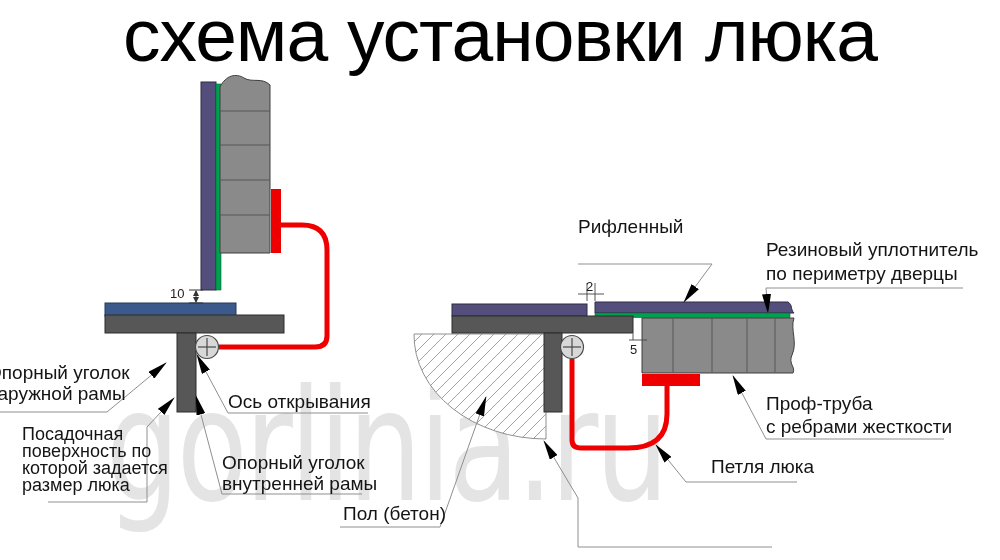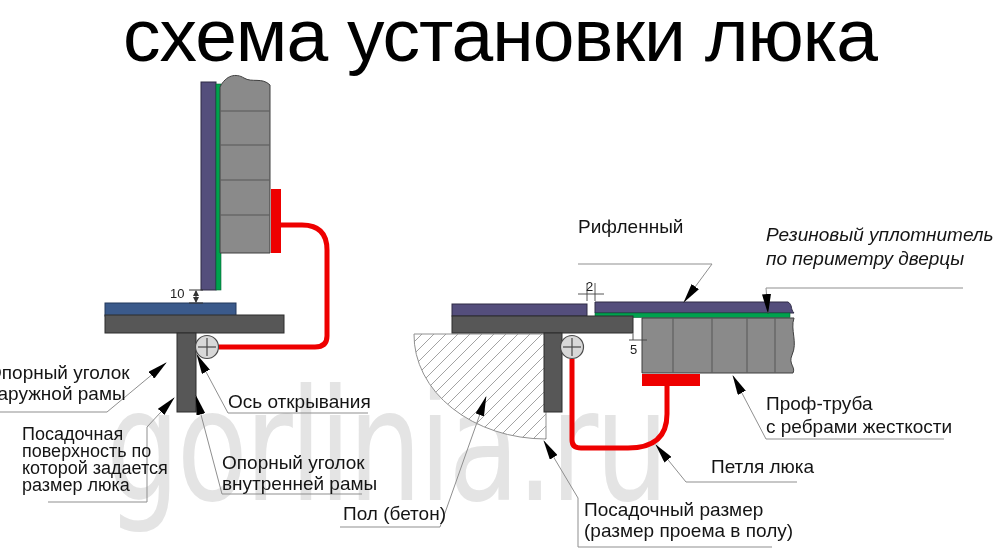--- a/index.html
+++ b/index.html
@@ -139,36 +139,32 @@
   </div>
 
   <div class="lbl" style="left:343px;top:503px;text-align:right;">
     <div>Пол (бетон)</div>
   </div>
 
   <div class="lbl" style="left:578px;top:214px;line-height:26px;">
     <div>Рифленный</div>
   </div>
 
-  <div class="lbl" style="left:766px;top:223px;line-height:24px;font-style:italic;">
+  <div class="lbl" style="left:766px;top:238px;line-height:24px;">
     <div>Резиновый уплотнитель</div>
     <div>по периметру дверцы</div>
   </div>
 
   <div class="lbl" style="left:766px;top:392px;line-height:23px;">
     <div>Проф-труба</div>
     <div>с ребрами жесткости</div>
   </div>
 
   <div class="lbl" style="left:690px;top:456px;margin-left:21px;">
     <div>Петля люка</div>
   </div>
 
-  <div class="lbl" style="left:584px;top:499px;line-height:21px;">
-    <div>Посадочный размер</div>
-    <div>(размер проема в полу)</div>
-  </div>
 
   <div class="dim" style="left:170px;top:286px;">10</div>
   <div class="dim" style="left:586px;top:279px;">2</div>
   <div class="dim" style="left:630px;top:342px;">5</div>
 
 </div>
 
 </body></html>

